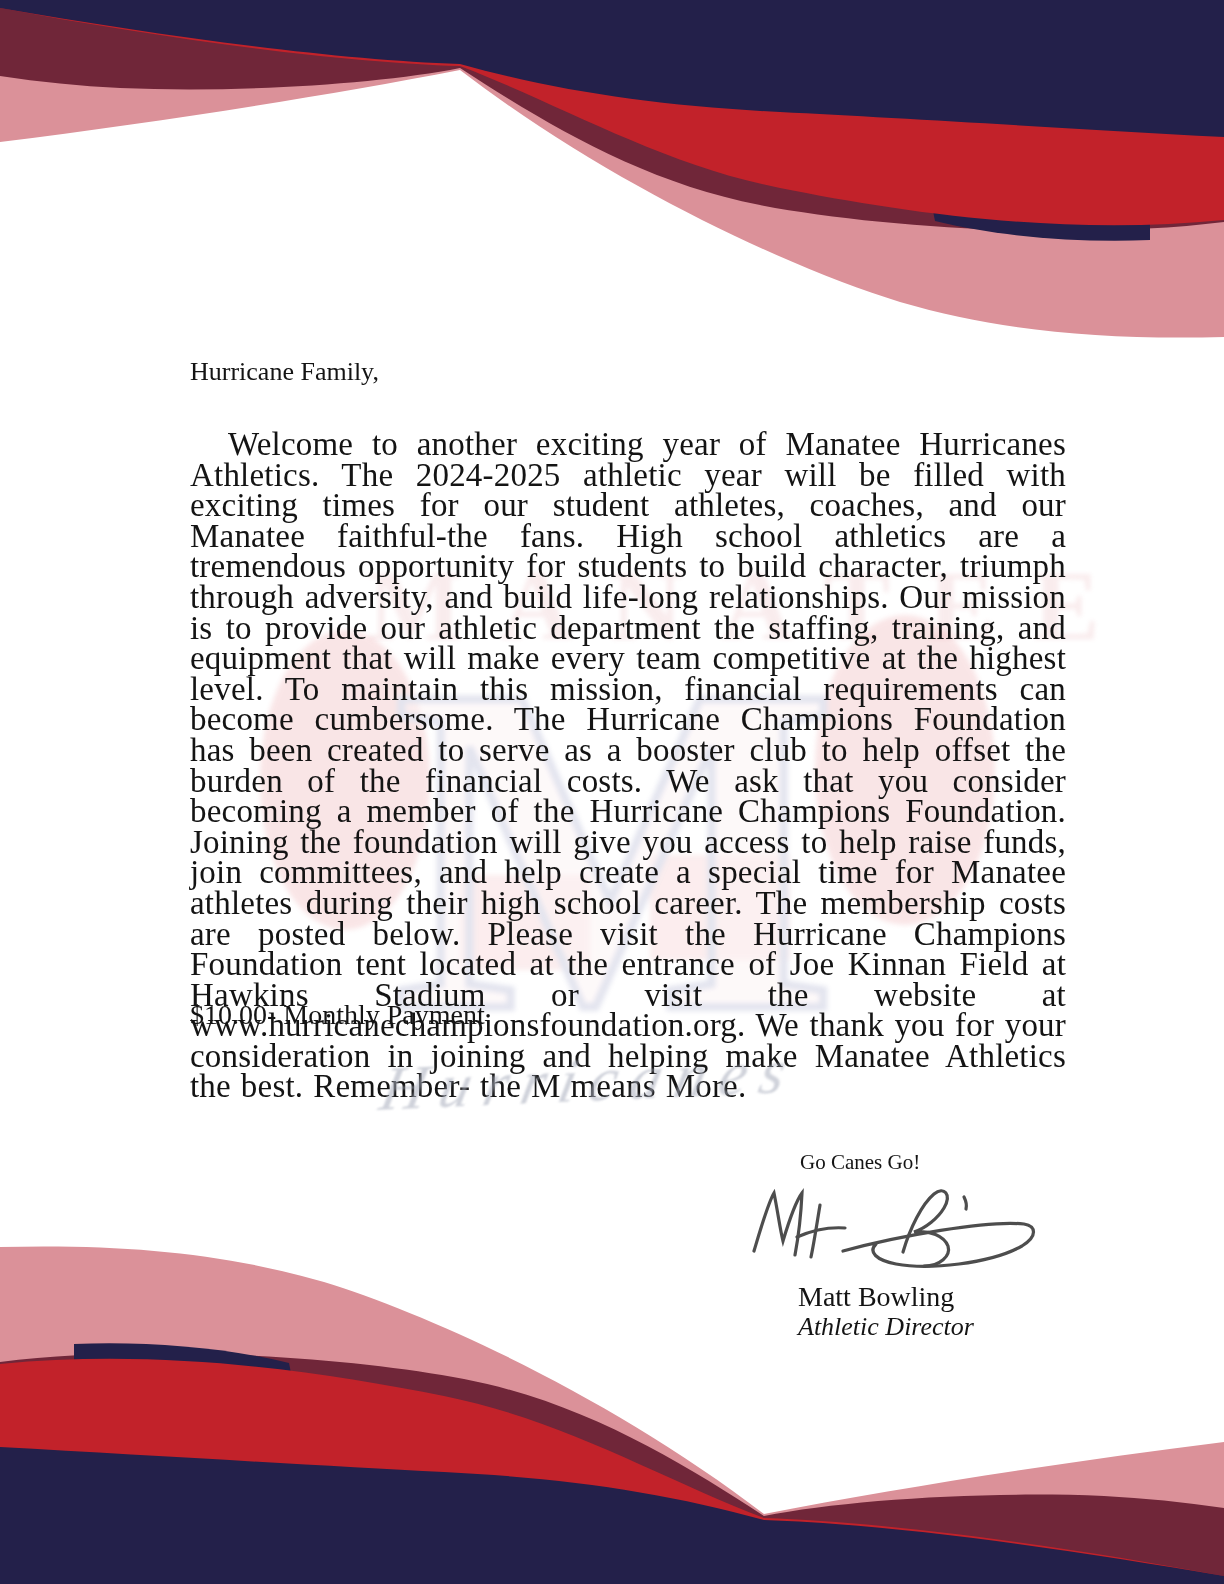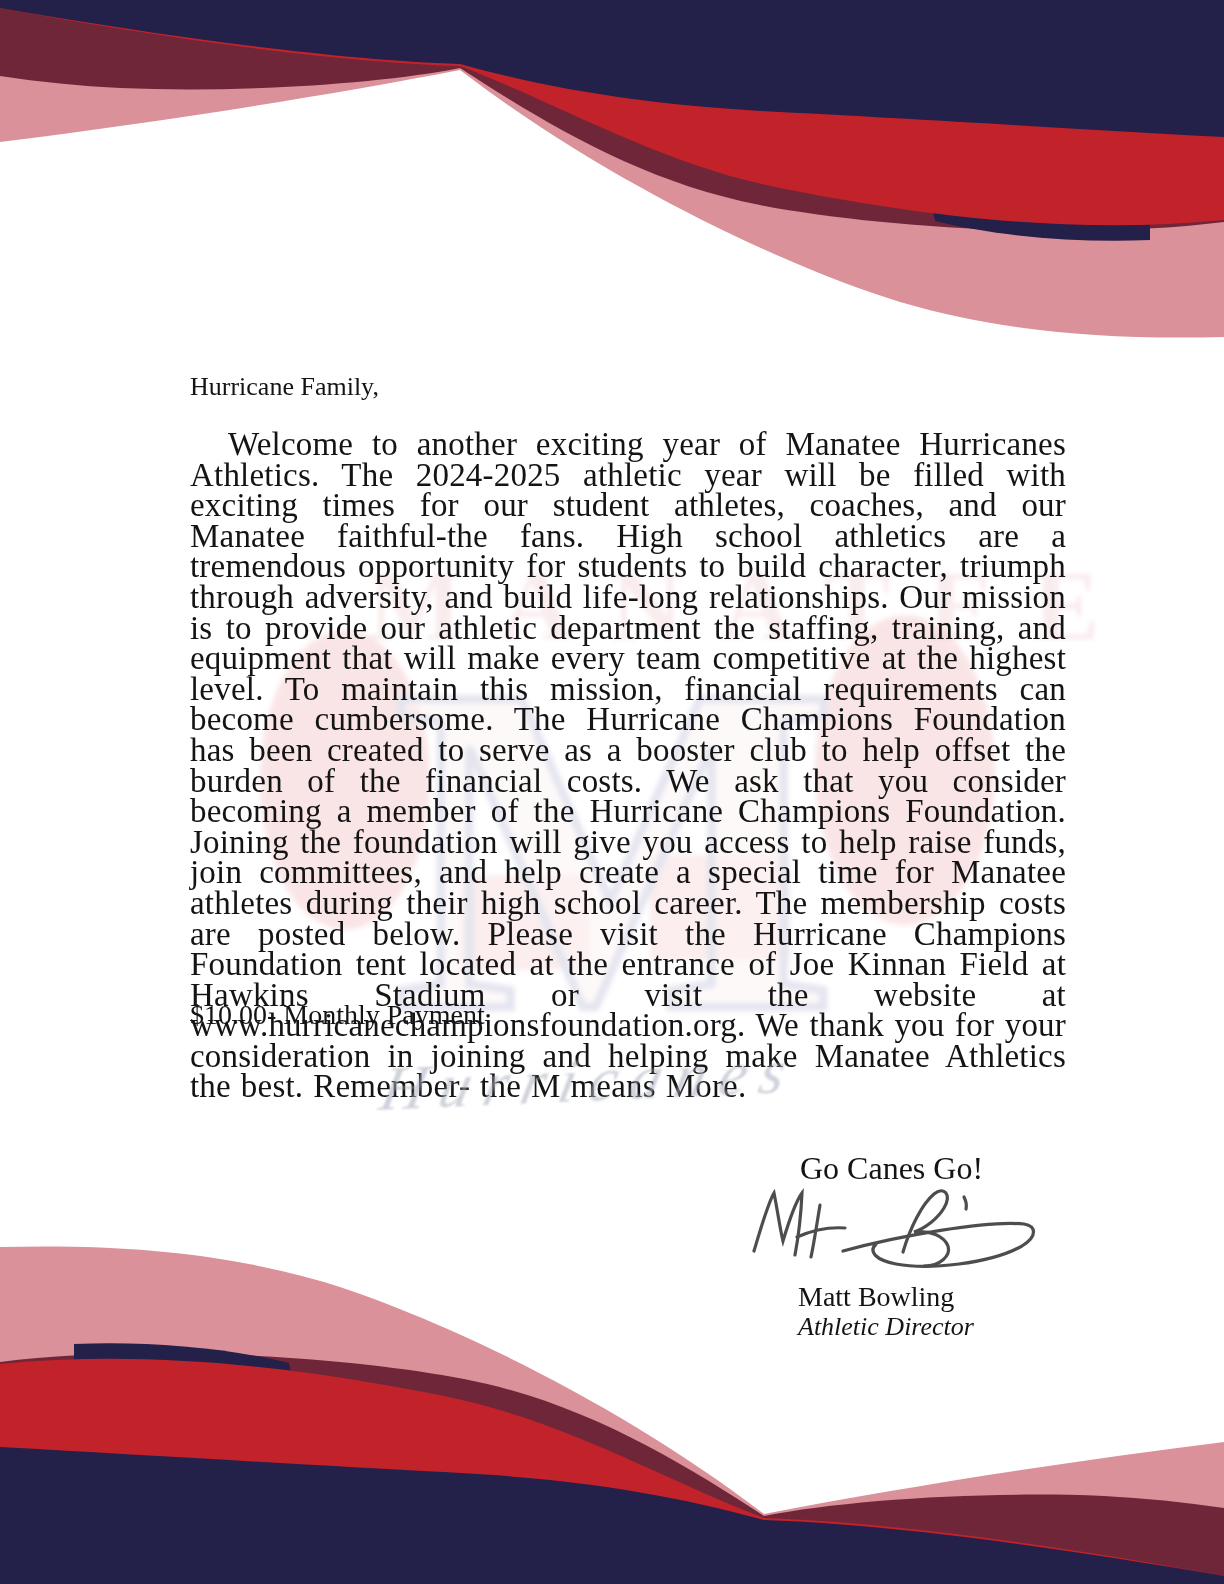--- a/index.html
+++ b/index.html
@@ -26,36 +26,36 @@
   .wm-emblem{position:absolute;left:210px;top:555px;opacity:0.17;filter:blur(2.5px);}
   .wm-script{
     position:absolute;left:385px;top:1040px;width:640px;
     font-size:62px;font-style:italic;letter-spacing:13px;
     color:#a9aebd;opacity:0.55;filter:blur(1.2px);
     transform:skewX(-14deg) rotate(-2.5deg);
     white-space:nowrap;
   }
   
   .salutation{
-    position:absolute;left:190px;top:371px;width:876px;
+    position:absolute;left:190px;top:356px;width:876px;
     font-size:26px;line-height:32px;
   }
   .body-par{
     position:absolute;left:190px;top:429px;width:876px;
     font-size:33px;line-height:30.6px;
     text-align:justify;text-indent:38px;
     letter-spacing:0.2px;word-spacing:1.5px;
   }
   .pricing{
     position:absolute;left:190px;top:998px;width:700px;
     font-size:28px;line-height:34px;
   }
   .closing{
     position:absolute;left:800px;top:1150px;
-    font-size:32px;
+    font-size:21px;
   }
   .signature-svg{position:absolute;left:748px;top:1184px;}
   .signer-name{position:absolute;left:798px;top:1282px;font-size:28px;line-height:30px;}
   .signer-title{position:absolute;left:798px;top:1312px;font-size:26px;line-height:30px;font-style:italic;}
   p{margin:0;}
 </style>
 </head>
 <body>
 
 <div class="page">

